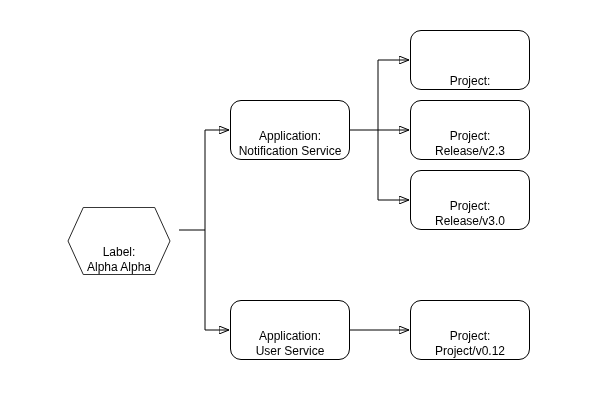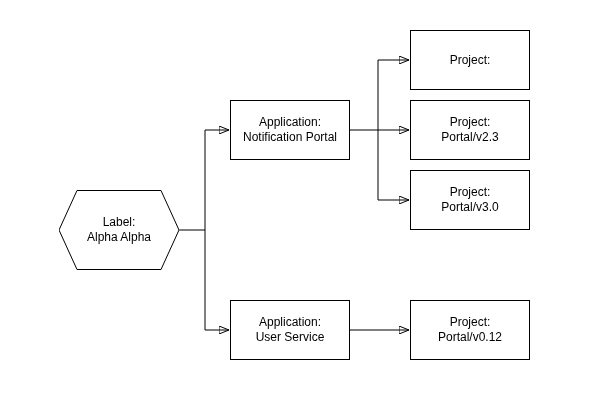--- a/index.html
+++ b/index.html
@@ -25,26 +25,27 @@
   .edge-layer path {
     stroke: #000000;
     stroke-width: 1;
     fill: none;
   }
   .node {
     position: absolute;
     display: flex;
     flex-direction: column;
     align-items: center;
-    justify-content: center;
+    justify-content: flex-end;
     text-align: center;
     font-size: 12px;
     line-height: 15px;
     color: #000000;
     box-sizing: border-box;
+    border-radius: 11px;
   }
   .rect-node {
     border: 1px solid #000000;
     background: #ffffff;
   }
   .hex-node {
     background: transparent;
   }
   .hex-node svg {
     position: absolute;
@@ -54,21 +55,21 @@
     height: 100%;
   }
   .hex-node .hex-label {
     position: relative;
     display: flex;
     flex-direction: column;
     align-items: center;
     z-index: 1;
   }
   
-  .n-team   { left: 59px;  top: 190px; width: 120px; height: 80px; }
+  .n-team   { left: 59px;  top: 207px; width: 120px; height: 68px; }
   .n-app1   { left: 230px; top: 100px; width: 120px; height: 60px; }
   .n-app2   { left: 230px; top: 300px; width: 120px; height: 60px; }
   .n-proj1  { left: 410px; top: 30px;  width: 120px; height: 60px; }
   .n-proj2  { left: 410px; top: 100px; width: 120px; height: 60px; }
   .n-proj3  { left: 410px; top: 170px; width: 120px; height: 60px; }
   .n-proj4  { left: 410px; top: 300px; width: 120px; height: 60px; }
 </style>
 </head>
 <body>
 
@@ -98,40 +99,40 @@
       <polygon points="0,40 18,0.5 102,0.5 120,40 102,79.5 18,79.5" fill="#ffffff" stroke="#000000" stroke-width="1"></polygon>
     </svg>
     <div class="hex-label">
       <span>Label:</span>
       <span>Alpha Alpha</span>
     </div>
   </div>
 
   <div class="node rect-node n-app1">
     <span>Application:</span>
-    <span>Notification Portal</span>
+    <span>Notification Service</span>
   </div>
 
   <div class="node rect-node n-app2">
     <span>Application:</span>
     <span>User Service</span>
   </div>
 
   <div class="node rect-node n-proj1">
     <span>Project:</span>
   </div>
 
   <div class="node rect-node n-proj2">
     <span>Project:</span>
-    <span>Portal/v2.3</span>
+    <span>Release/v2.3</span>
   </div>
 
   <div class="node rect-node n-proj3">
     <span>Project:</span>
-    <span>Portal/v3.0</span>
+    <span>Release/v3.0</span>
   </div>
 
   <div class="node rect-node n-proj4">
     <span>Project:</span>
-    <span>Portal/v0.12</span>
+    <span>Project/v0.12</span>
   </div>
 
 </div>
 
 </body></html>

